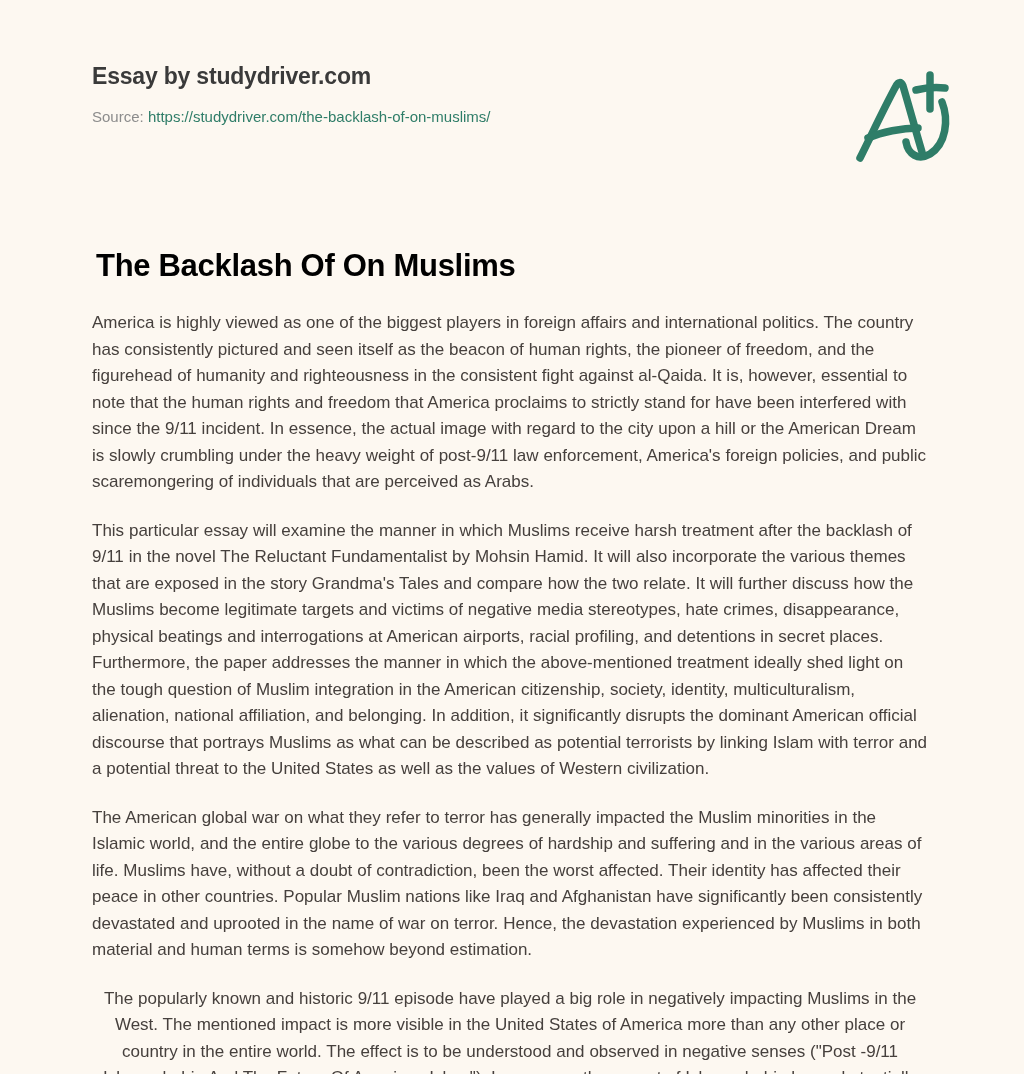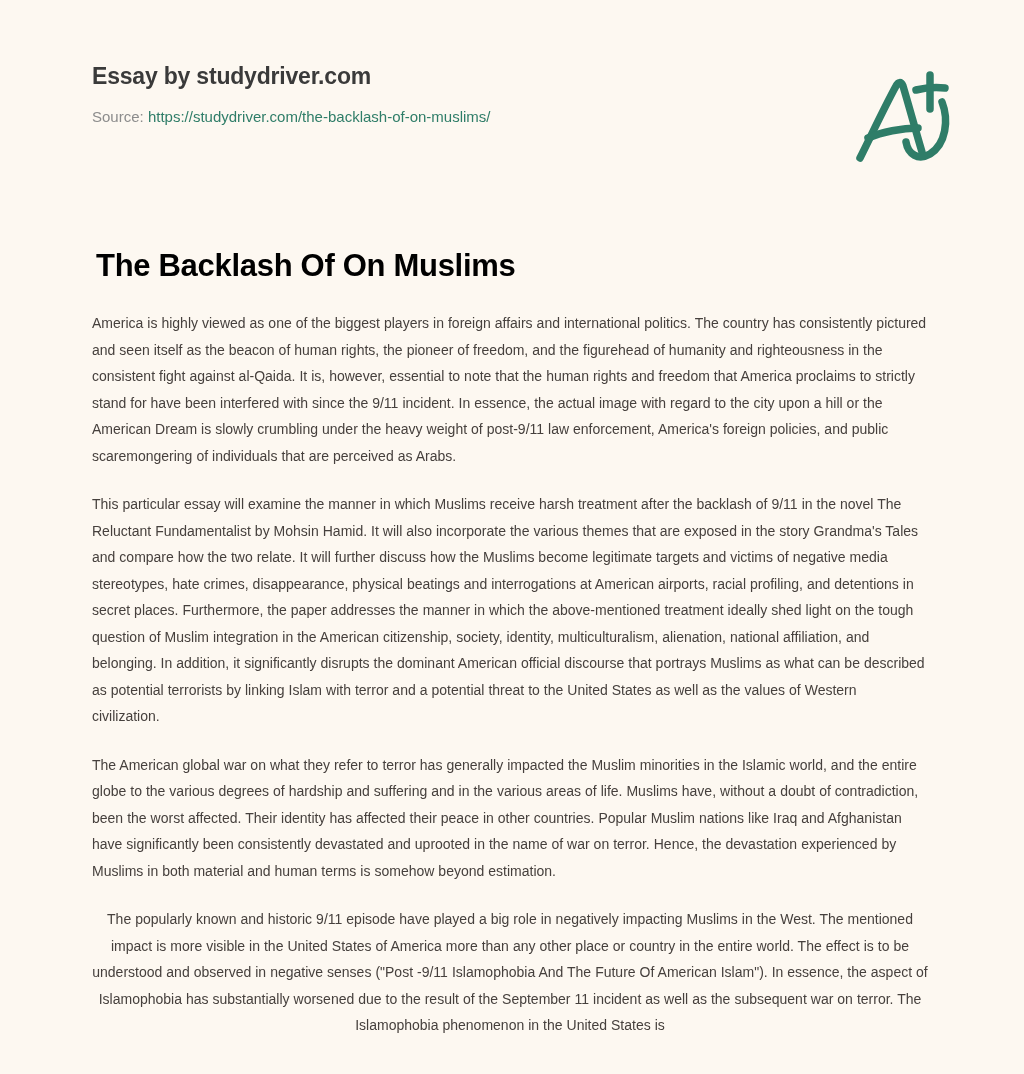--- a/index.html
+++ b/index.html
@@ -71,21 +71,21 @@
     margin: 4px;
     line-height: 1.25;
   }
   .body-wrap {
     position: absolute;
     left: 92px;
     top: 310px;
     width: 848px;
   }
   .para {
-    font-size: 14px;
+    font-size: 17px;
     line-height: 26.5px;
     color: #46403d;
     margin: 0 12px 22px 0;
     text-align: left;
     word-spacing: 0.1px;
   }
   .para:last-child {
     margin-bottom: 0;
     text-align: center;
   }

